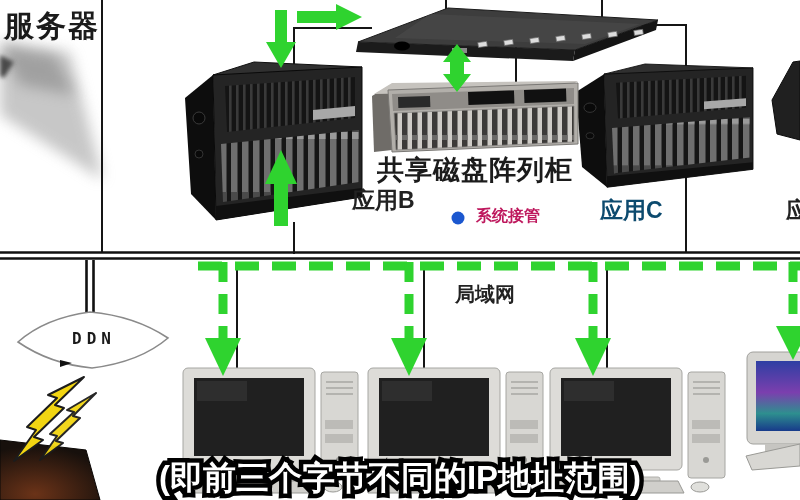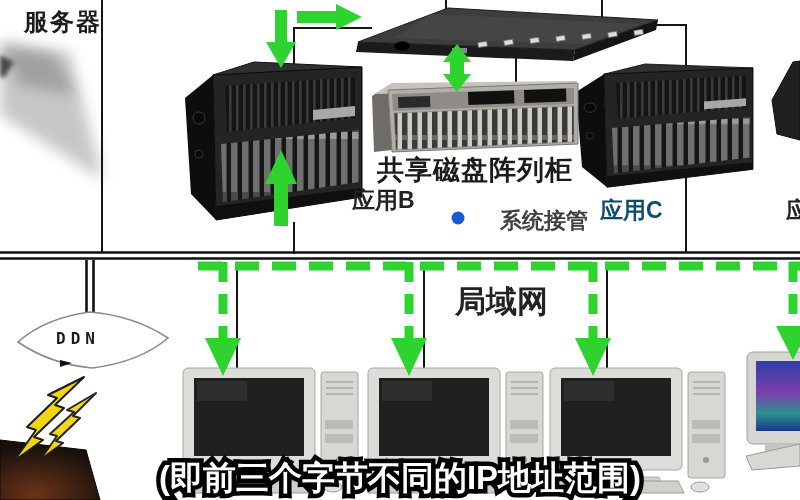--- a/index.html
+++ b/index.html
@@ -1,28 +1,28 @@
 <!DOCTYPE html>
 <html><head>
 <meta charset="utf-8">
 <style>
   html,body{margin:0;padding:0;background:#fff;}
   .stage{
     position:relative;width:800px;height:500px;overflow:hidden;background:#ffffff;
     font-family:"Liberation Sans","DejaVu Sans",sans-serif;
   }
   .lbl{position:absolute;color:#1b1b1b;white-space:nowrap;}
-  .lbl-server{left:4px;top:6px;font-size:24px;font-weight:700;letter-spacing:2px;margin-left:20px;}
+  .lbl-server{left:4px;top:6px;font-size:30px;font-weight:700;letter-spacing:2px;}
   .lbl-apps{left:308px;top:187px;font-size:23px;font-weight:600;line-height:26px;color:#222;margin-left:44px;}
   .lbl-array{left:377px;top:152px;font-size:27px;font-weight:700;letter-spacing:1px;}
-  .lbl-takeover{left:476px;top:206px;font-size:22px;font-weight:700;color:#404040;margin-left:24px;}
+  .lbl-takeover{left:476px;top:206px;font-size:16px;font-weight:700;color:#be185d;}
   .lbl-appc{left:600px;top:195px;font-size:23px;font-weight:600;color:#0c4a6e;}
   .lbl-appd{left:786px;top:195px;font-size:23px;font-weight:600;color:#222;}
-  .lbl-lan{left:455px;top:281px;font-size:31px;font-weight:600;color:#222;}
-  .lbl-ddn{left:56px;top:329px;width:76px;text-align:left;font-size:16px;font-weight:700;
+  .lbl-lan{left:455px;top:281px;font-size:20px;font-weight:600;color:#222;}
+  .lbl-ddn{left:56px;top:329px;width:76px;text-align:center;font-size:16px;font-weight:700;
            letter-spacing:5px;font-family:"DejaVu Sans Mono","Liberation Mono",monospace;}
   .subtitle-wrap{position:absolute;left:0;right:0;top:416px;text-align:center;}
   .subtitle-layer{
     position:absolute;left:0;right:0;top:0;text-align:center;
     font-size:33px;font-weight:800;letter-spacing:0px;white-space:nowrap;margin-top:40px;
   }
   .subtitle-stroke{color:#000;-webkit-text-stroke:9px #000;
     text-shadow:3px 0 0 #000,-3px 0 0 #000,0 3px 0 #000,0 -3px 0 #000,
                 2px 2px 0 #000,-2px 2px 0 #000,2px -2px 0 #000,-2px -2px 0 #000;}
   .subtitle-fill{color:#ffffff;}

